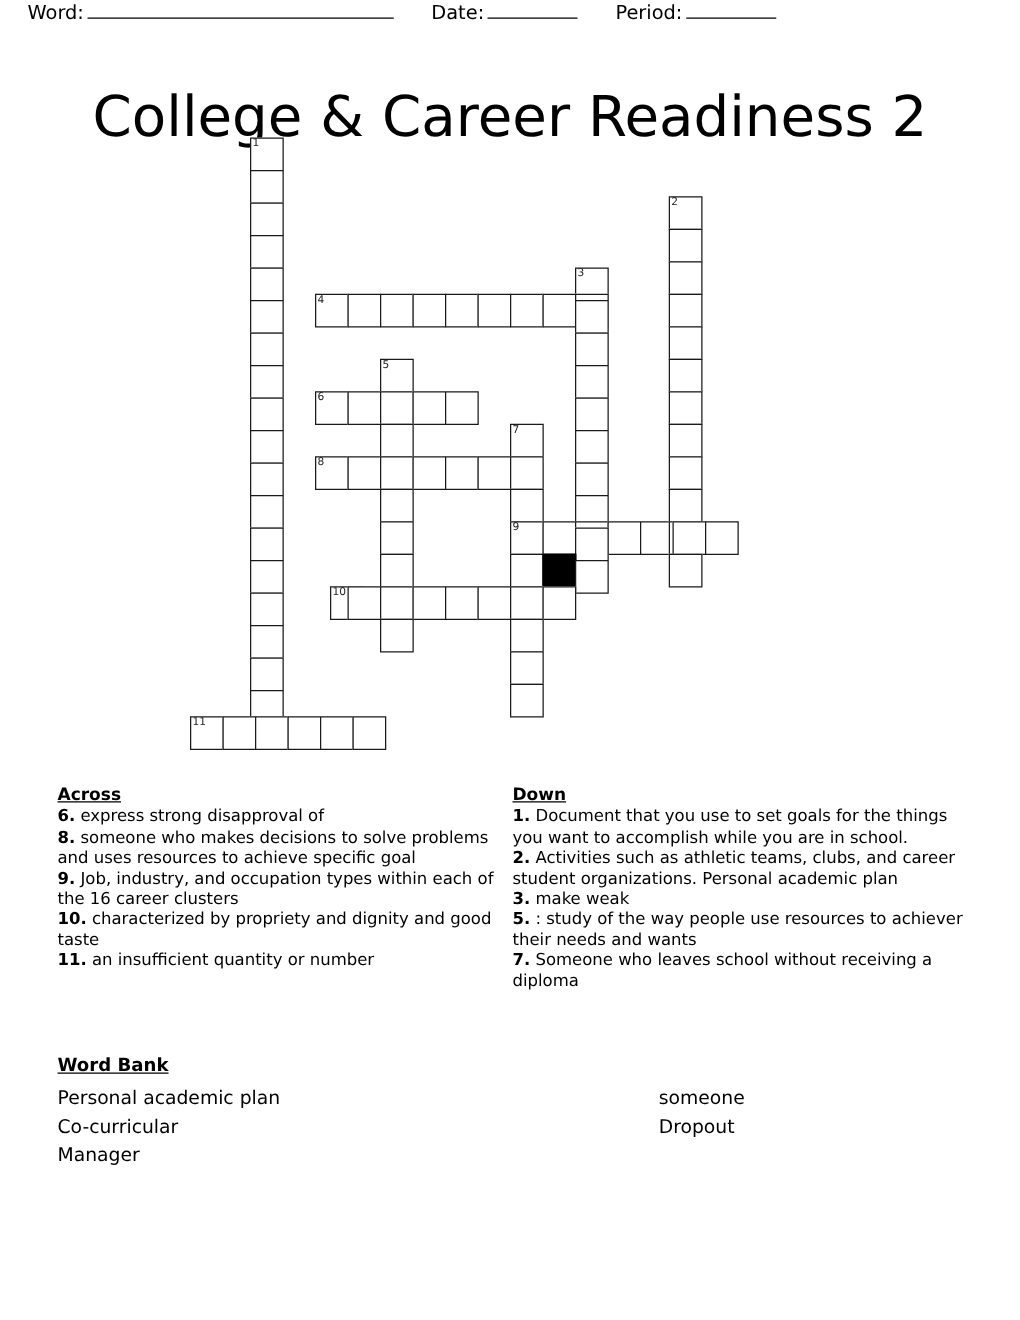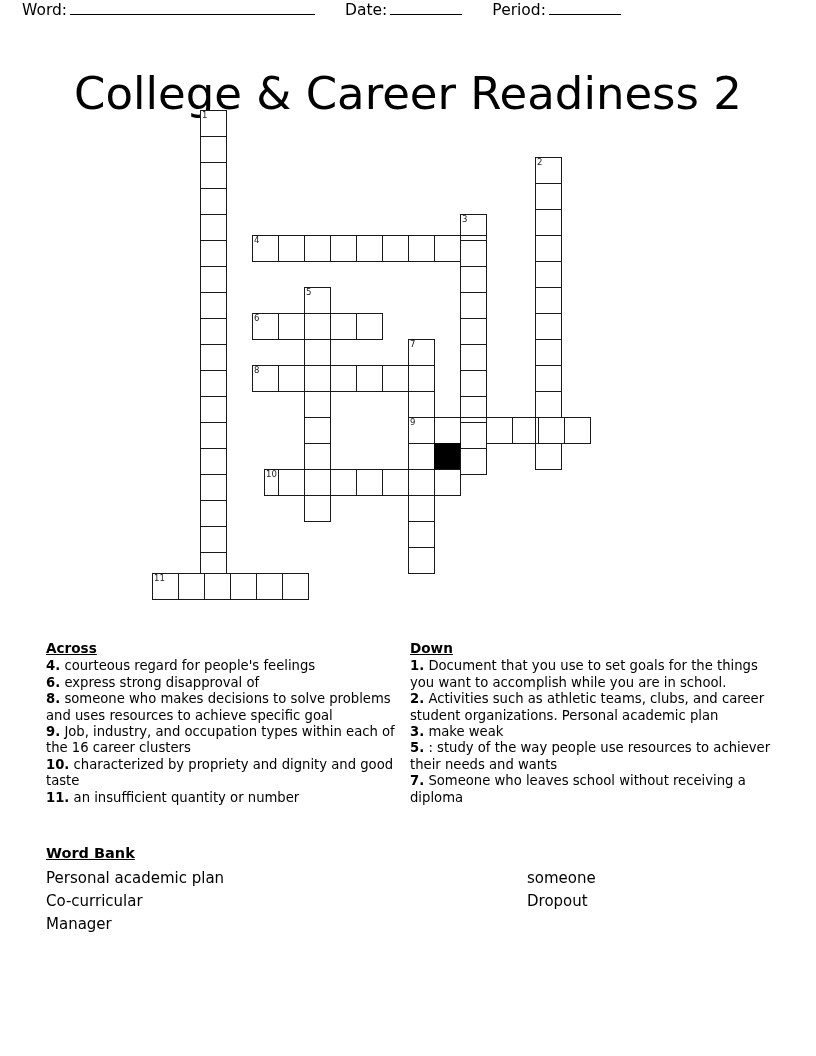--- a/index.html
+++ b/index.html
@@ -108,21 +108,21 @@
     font-size: 13.2px;
     line-height: 16.4px;
   }
   .clue-col.across { left: 0px;   width: 355px; }
   .clue-col.down   { left: 364px; width: 366px; }
 
   .clue-head {
     font-weight: bold;
     font-size: 13.6px;
     text-decoration: underline;
-    margin: 12px 0 2px 0;
+    margin: 0 0 2px 0;
     display: block;
   }
   .clue {
     display: block;
     margin: 0;
     padding: 0;
     text-indent: 0;
   }
   .clue .cnum {
     font-weight: bold;
@@ -297,21 +297,20 @@
     <div class="cell" style="left: 204px; top: 573px;"></div>
     <div class="cell" style="left: 230px; top: 573px;"></div>
     <div class="cell" style="left: 256px; top: 573px;"></div>
     <div class="cell" style="left: 282px; top: 573px;"></div>
   </div>
 
 <div class="clues">
   <div class="clue-col across">
     <span class="clue-head">Across</span>
     <div id="across-list">
-        <p class="clue"><span class="cnum">4.</span><span> courteous regard for people's feelings</span></p>
         <p class="clue"><span class="cnum">6.</span><span> express strong disapproval of</span></p>
         <p class="clue"><span class="cnum">8.</span><span> someone who makes decisions to solve problems and uses resources to achieve specific goal</span></p>
         <p class="clue"><span class="cnum">9.</span><span> Job, industry, and occupation types within each of the 16 career clusters</span></p>
         <p class="clue"><span class="cnum">10.</span><span> characterized by propriety and dignity and good taste</span></p>
         <p class="clue"><span class="cnum">11.</span><span> an insufficient quantity or number</span></p>
       </div>
   </div>
   <div class="clue-col down">
     <span class="clue-head">Down</span>
     <div id="down-list">

